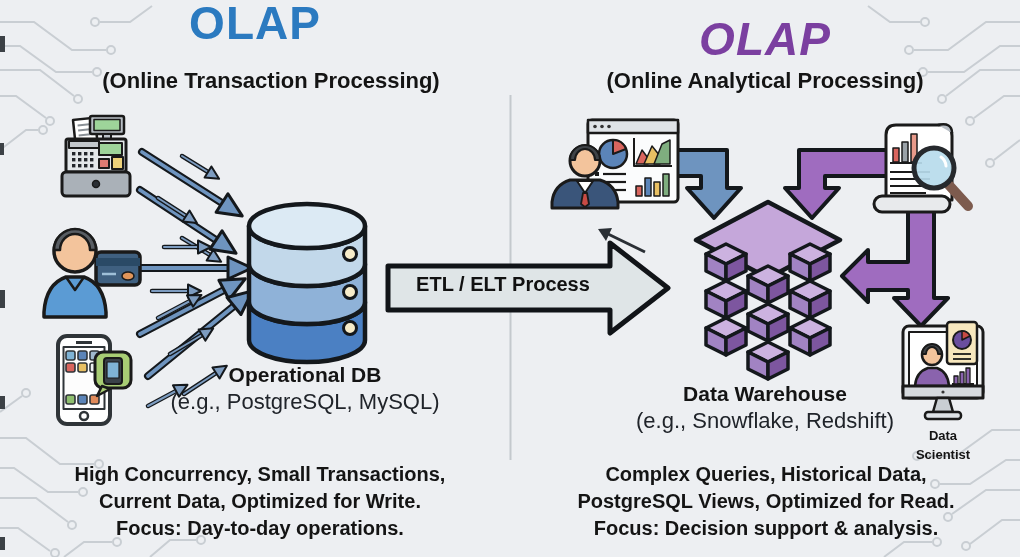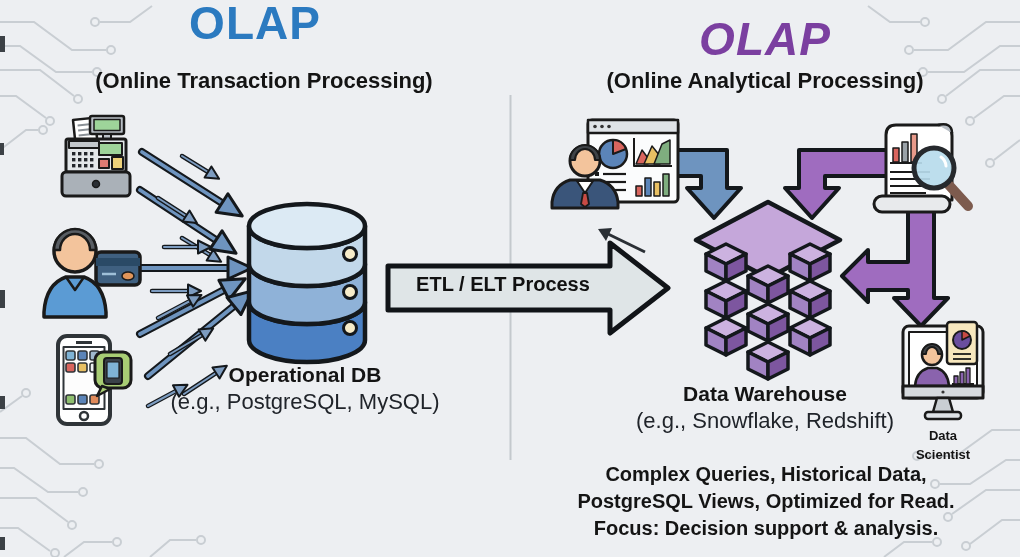--- a/index.html
+++ b/index.html
@@ -319,38 +319,43 @@
       <rect x="925" y="412" width="36" height="7" rx="3" fill="#dfe3e7" stroke-width="2.5"></rect>
       <rect x="947" y="322" width="30" height="42" rx="3" fill="#f7e7bd" stroke-width="2.5"></rect>
       <circle cx="962" cy="340" r="9" fill="#6a4e9e" stroke-width="2"></circle>
       <path d="M962,340 L962,331 A9,9 0 0 1 970,336 Z" fill="#c84b44" stroke-width="1.5"></path>
       <line x1="953" y1="354" x2="971" y2="354" stroke-width="1.8"></line>
       <line x1="953" y1="359" x2="971" y2="359" stroke-width="1.8"></line>
     </g>
   </svg>
 
   <div class="abs tc big-title oltp" style="left:0;top:16;width:510px;">OLAP</div>
-  <div class="abs tc subtitle" style="left:9px;top:68px;width:510px;">(Online Transaction Processing)</div>
+  <div class="abs tc subtitle" style="left:16px;top:68px;width:510px;">(Online Transaction Processing)</div>
 
   <div class="abs tc big-title olap" style="left:510px;top:16px;width:510px;font-style:italic;">OLAP</div>
   <div class="abs tc subtitle" style="left:510px;top:68px;width:510px;">(Online Analytical Processing)</div>
 
   <div class="abs tc etl-label" style="left:398px;top:273px;width:210px;">ETL / ELT Process</div>
 
   <div class="abs tc node-label" style="left:180px;top:363px;width:250px;">Operational DB</div>
   <div class="abs tc node-sub" style="left:155px;top:389px;width:300px;">(e.g., PostgreSQL, MySQL)</div>
 
 
   <div class="abs tc node-label" style="left:640px;top:382px;width:250px;">Data Warehouse</div>
   <div class="abs tc node-sub" style="left:615px;top:408px;width:300px;">(e.g., Snowflake, Redshift)</div>
 
   <div class="abs tc sci-label" style="left:893px;top:426px;width:100px;">
     <div>Data</div>
     <div>Scientist</div>
   </div>
 
+  <div class="abs tc" style="left:16px;top:461px;width:488px;">
+    <div class="note-line">High Concurrency, Small Transactions,</div>
+    <div class="note-line">Current Data, Optimized for Write.</div>
+    <div class="note-line">Focus: Day-to-day operations.</div>
+  </div>
 
   <div class="abs tc" style="left:522px;top:461px;width:488px;">
     <div class="note-line">Complex Queries, Historical Data,</div>
     <div class="note-line">PostgreSQL Views, Optimized for Read.</div>
     <div class="note-line">Focus: Decision support &amp; analysis.</div>
   </div>
 </div>
 
 </body></html>

